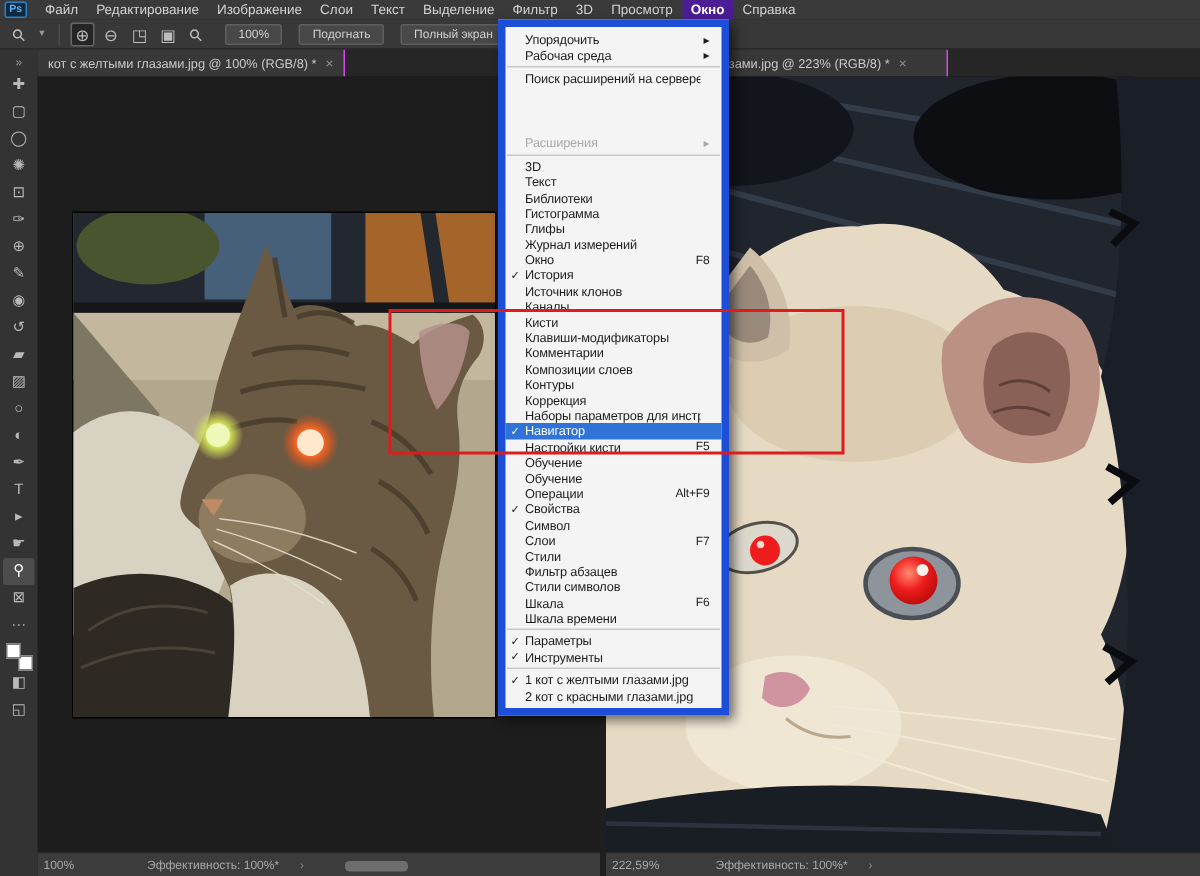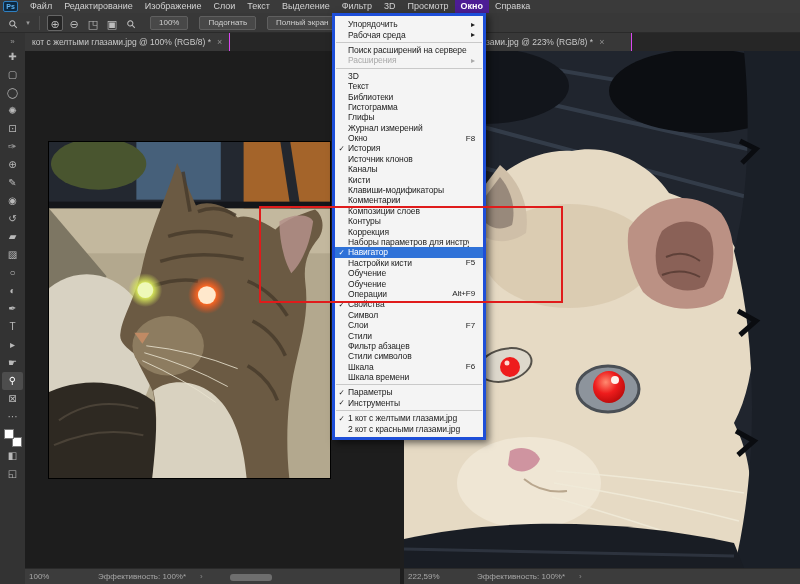--- a/index.html
+++ b/index.html
@@ -68,29 +68,29 @@
     background:#3c3c3c; border-top:1px solid #2a2a2a; display:flex; align-items:center;
     color:#a8a8a8; font-size:8px; padding:0 4px; }
   .statusbar .zoomval { min-width:34px; }
   .statusbar .eff { margin-left:35px; }
   .statusbar .arrow { margin-left:14px; color:#8a8a8a; }
   .scroll-thumb { position:absolute; left:205px; top:5px; width:42px; height:7px;
     background:#6e6e6e; border-radius:3px; }
 
   
   .win-menu { position:absolute; left:332px; top:13px; width:154px; background:#f4f4f4;
-    border:3px solid #1d4ed8; box-shadow:3px 3px 7px rgba(0,0,0,.55); z-index:40;
+    border:5px solid #1d4ed8; box-shadow:3px 3px 7px rgba(0,0,0,.55); z-index:40;
     padding:3px 0; }
   .menu-item { display:flex; align-items:center; height:10.4px; font-size:8.5px;
     color:#1c1c1c; letter-spacing:-0.1px; white-space:nowrap; }
   .menu-item .chk { width:13px; text-align:center; font-size:7.5px; flex:none; }
   .menu-item .lab { flex:1; overflow:hidden; }
   .menu-item .sc { flex:none; padding-right:8px; padding-left:6px; font-size:8px; }
   .menu-item.hl { background:#2f72d8; color:#fff; }
-  .menu-item.dis { color:#a9a9a9; }
+  .menu-item.dis { color:#a9a9a9;margin-top:33px; }
   .menu-sep { height:1px; background:#c9c9c9; margin:2px 1px; }
 
   
   .red-rect { position:absolute; left:259px; top:206px; width:304px; height:97px;
     border:2px solid #e01b1b; z-index:50; }
 </style>
 </head>
 <body>
 
 <div id="app">

